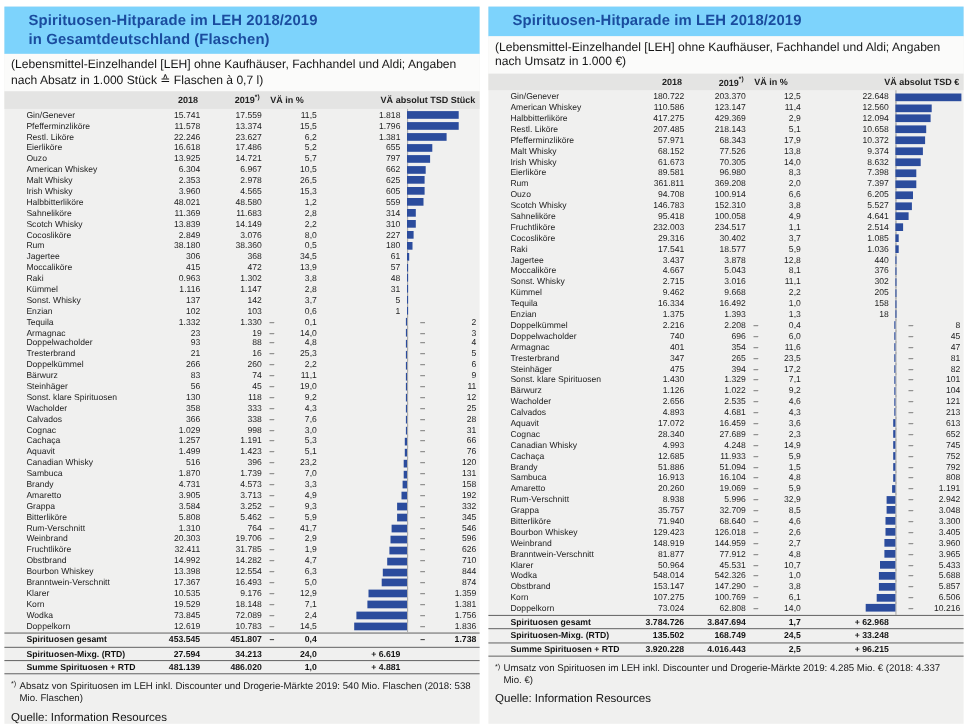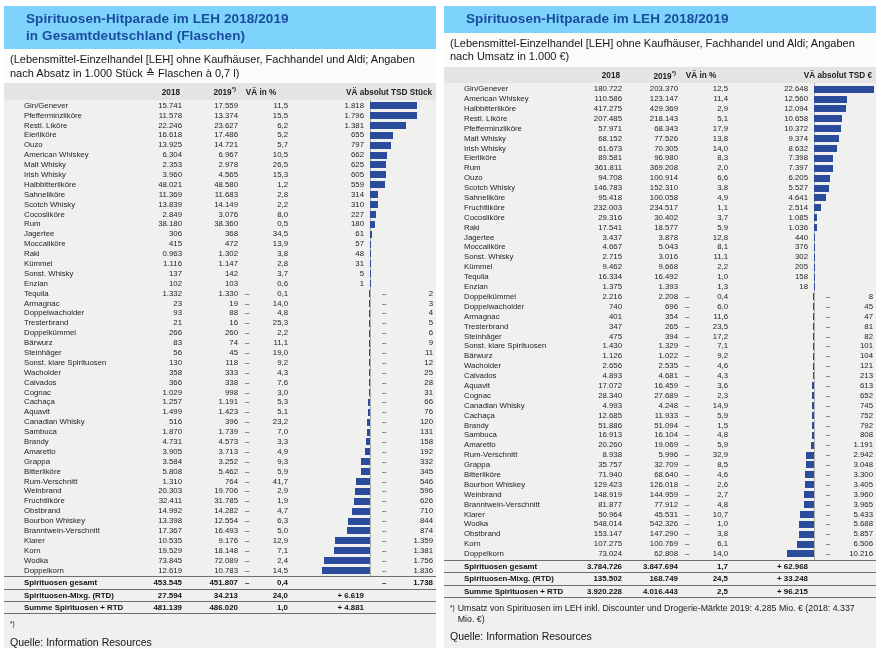--- a/index.html
+++ b/index.html
@@ -809,20 +809,21 @@
             <span class="dash"></span>
             <span class="val">1,0</span>
           </span>
           <span class="c-bar">
             <span class="posnum">+ 4.881</span>
           </span>
         </div>
       </div>
     <p class="footnote">
       <sup>*)</sup>
+      <span>Absatz von Spirituosen im LEH inkl. Discounter und Drogerie-Märkte 2019: 540 Mio. Flaschen (2018: 538 Mio. Flaschen)</span>
     </p>
     <p class="quelle">Quelle: Information Resources</p>
   </section>
 
   <section class="panel" style="--axis:86px;--posw:80px;">
     <header class="titlebox">
       <div>Spirituosen-Hitparade im LEH 2018/2019</div>
     </header>
     <p class="subtitle">(Lebensmittel-Einzelhandel [LEH] ohne Kaufhäuser, Fachhandel und Aldi; Angaben nach Umsatz in 1.000 €)</p>
     <div class="colhead">

